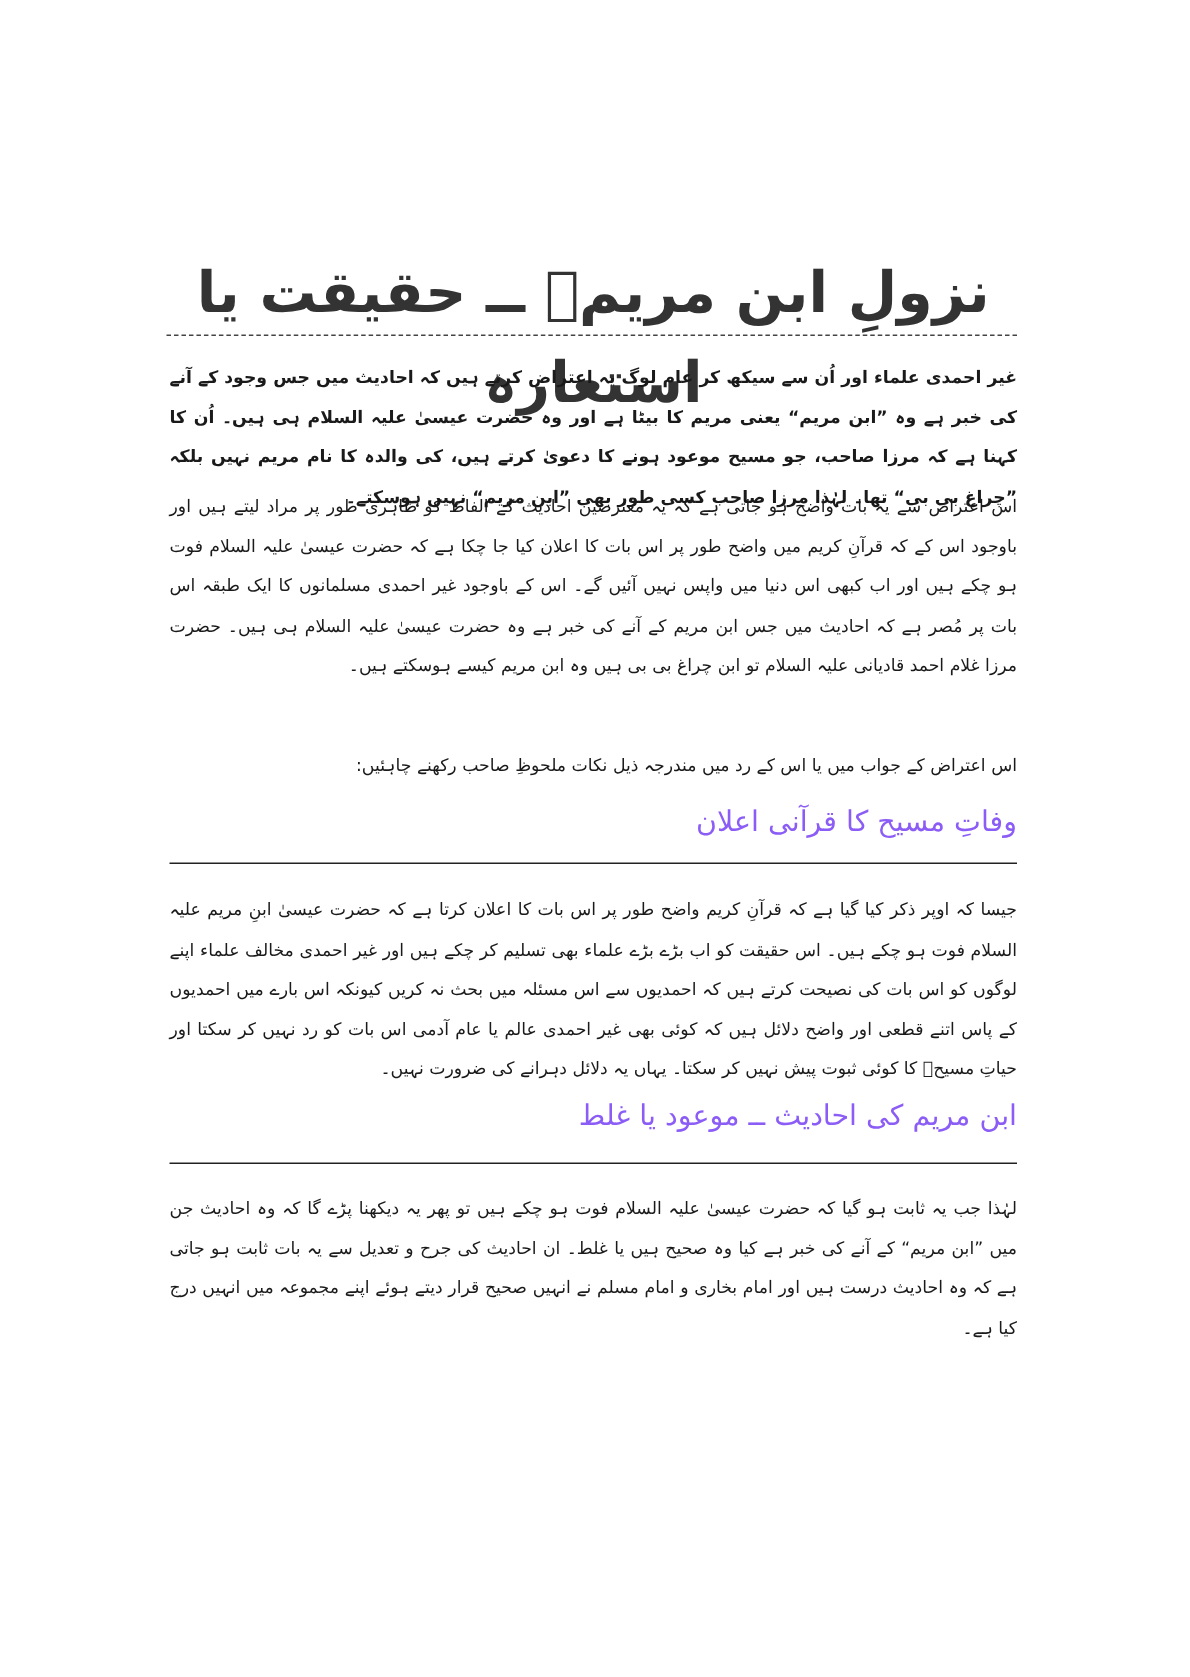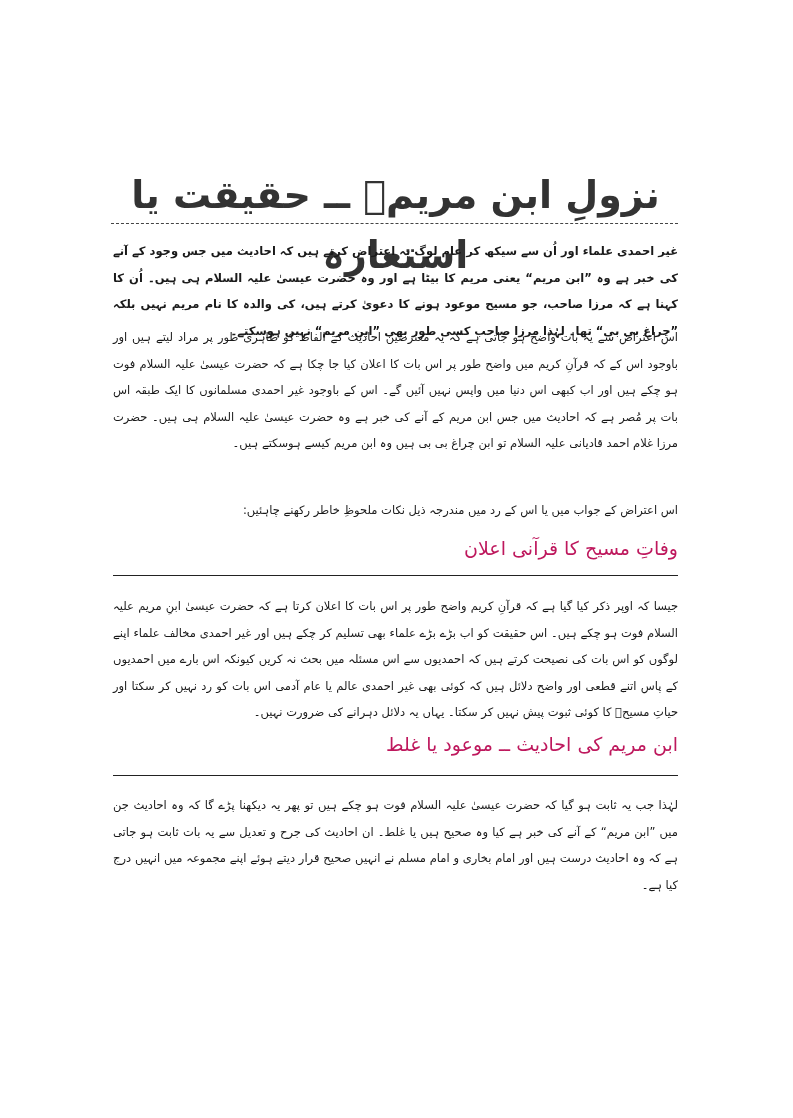--- a/index.html
+++ b/index.html
@@ -9,38 +9,38 @@
   .title { position: absolute; top: 140px; left: 0; width: 565px; text-align: center;
            font-size: 38px; color: #333333; line-height: 60px; font-weight: bold; }
   .dash-rule { position: absolute; top: 223px; left: -2px; width: 567px; height: 0;
                border-top: 1px dashed #444444; }
   .para { position: absolute; left: 0; width: 565px; font-size: 11.5px; line-height: 26.5px;
           text-align: justify; text-align-last: right; margin: 0; }
   .p1 { top: 238px; font-weight: bold; }
   .p2 { top: 324px; }
   .p3 { top: 497px; }
   .heading { position: absolute; left: 0; width: 565px; text-align: right; font-size: 19px;
-             color: #be185d; line-height: 30px; margin: 0; font-weight: normal; }
+             color: #8b5cf6; line-height: 30px; margin: 0; font-weight: normal; }
   .h1 { top: 533px; }
   .rule1 { position: absolute; top: 575px; left: 0; width: 565px; border-top: 1px solid #222; }
   .p4 { top: 593px; }
   .h2 { top: 729px; }
   .rule2 { position: absolute; top: 775px; left: 0; width: 565px; border-top: 1px solid #222; }
   .p5 { top: 792px; }
 </style>
 </head>
 <body>
 
 <div class="page">
   <h1 class="title">نزولِ ابن مریمؑ ــ حقیقت یا استعارہ</h1>
   <div class="dash-rule"></div>
 
   <p class="para p1">غیر احمدی علماء اور اُن سے سیکھ کر عام لوگ یہ اعتراض کرتے ہیں کہ احادیث میں جس وجود کے آنے کی خبر ہے وہ ”ابن مریم“ یعنی مریم کا بیٹا ہے اور وہ حضرت عیسیٰ علیہ السلام ہی ہیں۔ اُن کا کہنا ہے کہ مرزا صاحب، جو مسیح موعود ہونے کا دعویٰ کرتے ہیں، کی والدہ کا نام مریم نہیں بلکہ ”چراغ بی بی“ تھا۔ لہٰذا مرزا صاحب کسی طور بھی ”ابن مریم“ نہیں ہوسکتے۔</p>
   <p class="para p2">اس اعتراض سے یہ بات واضح ہو جاتی ہے کہ یہ معترضین احادیث کے الفاظ کو ظاہری طور پر مراد لیتے ہیں اور باوجود اس کے کہ قرآنِ کریم میں واضح طور پر اس بات کا اعلان کیا جا چکا ہے کہ حضرت عیسیٰ علیہ السلام فوت ہو چکے ہیں اور اب کبھی اس دنیا میں واپس نہیں آئیں گے۔ اس کے باوجود غیر احمدی مسلمانوں کا ایک طبقہ اس بات پر مُصر ہے کہ احادیث میں جس ابن مریم کے آنے کی خبر ہے وہ حضرت عیسیٰ علیہ السلام ہی ہیں۔ حضرت مرزا غلام احمد قادیانی علیہ السلام تو ابن چراغ بی بی ہیں وہ ابن مریم کیسے ہوسکتے ہیں۔</p>
-  <p class="para p3">اس اعتراض کے جواب میں یا اس کے رد میں مندرجہ ذیل نکات ملحوظِ خاطر رکھنے چاہئیں:</p>
+  <p class="para p3">اس اعتراض کے جواب میں یا اس کے رد میں مندرجہ ذیل نکات ملحوظِ صاحب رکھنے چاہئیں:</p>
 
   <h2 class="heading h1">وفاتِ مسیح کا قرآنی اعلان</h2>
   <div class="rule1"></div>
   <p class="para p4">جیسا کہ اوپر ذکر کیا گیا ہے کہ قرآنِ کریم واضح طور پر اس بات کا اعلان کرتا ہے کہ حضرت عیسیٰ ابنِ مریم علیہ السلام فوت ہو چکے ہیں۔ اس حقیقت کو اب بڑے بڑے علماء بھی تسلیم کر چکے ہیں اور غیر احمدی مخالف علماء اپنے لوگوں کو اس بات کی نصیحت کرتے ہیں کہ احمدیوں سے اس مسئلہ میں بحث نہ کریں کیونکہ اس بارے میں احمدیوں کے پاس اتنے قطعی اور واضح دلائل ہیں کہ کوئی بھی غیر احمدی عالم یا عام آدمی اس بات کو رد نہیں کر سکتا اور حیاتِ مسیحؑ کا کوئی ثبوت پیش نہیں کر سکتا۔ یہاں یہ دلائل دہرانے کی ضرورت نہیں۔</p>
 
   <h2 class="heading h2">ابن مریم کی احادیث ــ موعود یا غلط</h2>
   <div class="rule2"></div>
   <p class="para p5">لہٰذا جب یہ ثابت ہو گیا کہ حضرت عیسیٰ علیہ السلام فوت ہو چکے ہیں تو پھر یہ دیکھنا پڑے گا کہ وہ احادیث جن میں ”ابن مریم“ کے آنے کی خبر ہے کیا وہ صحیح ہیں یا غلط۔ ان احادیث کی جرح و تعدیل سے یہ بات ثابت ہو جاتی ہے کہ وہ احادیث درست ہیں اور امام بخاری و امام مسلم نے انہیں صحیح قرار دیتے ہوئے اپنے مجموعہ میں انہیں درج کیا ہے۔</p>
 </div>
 

